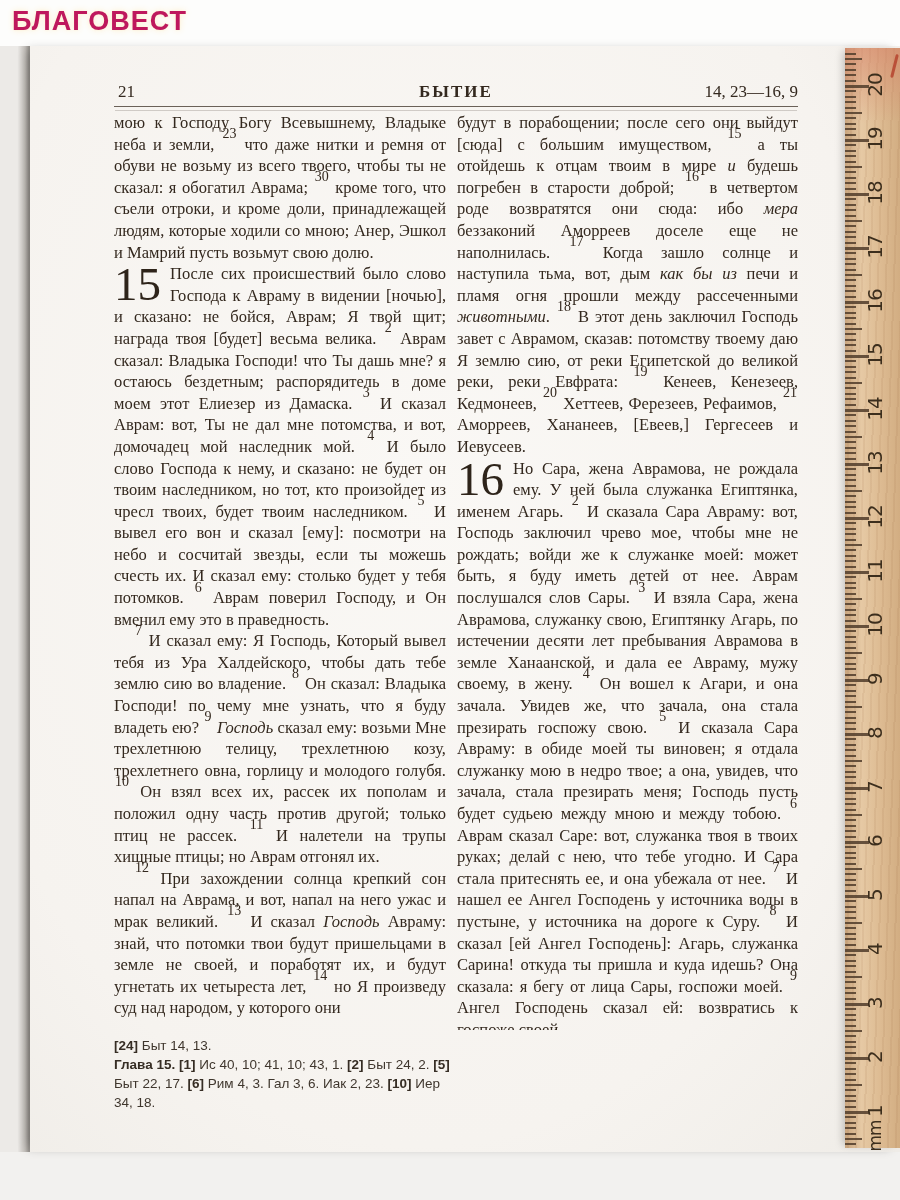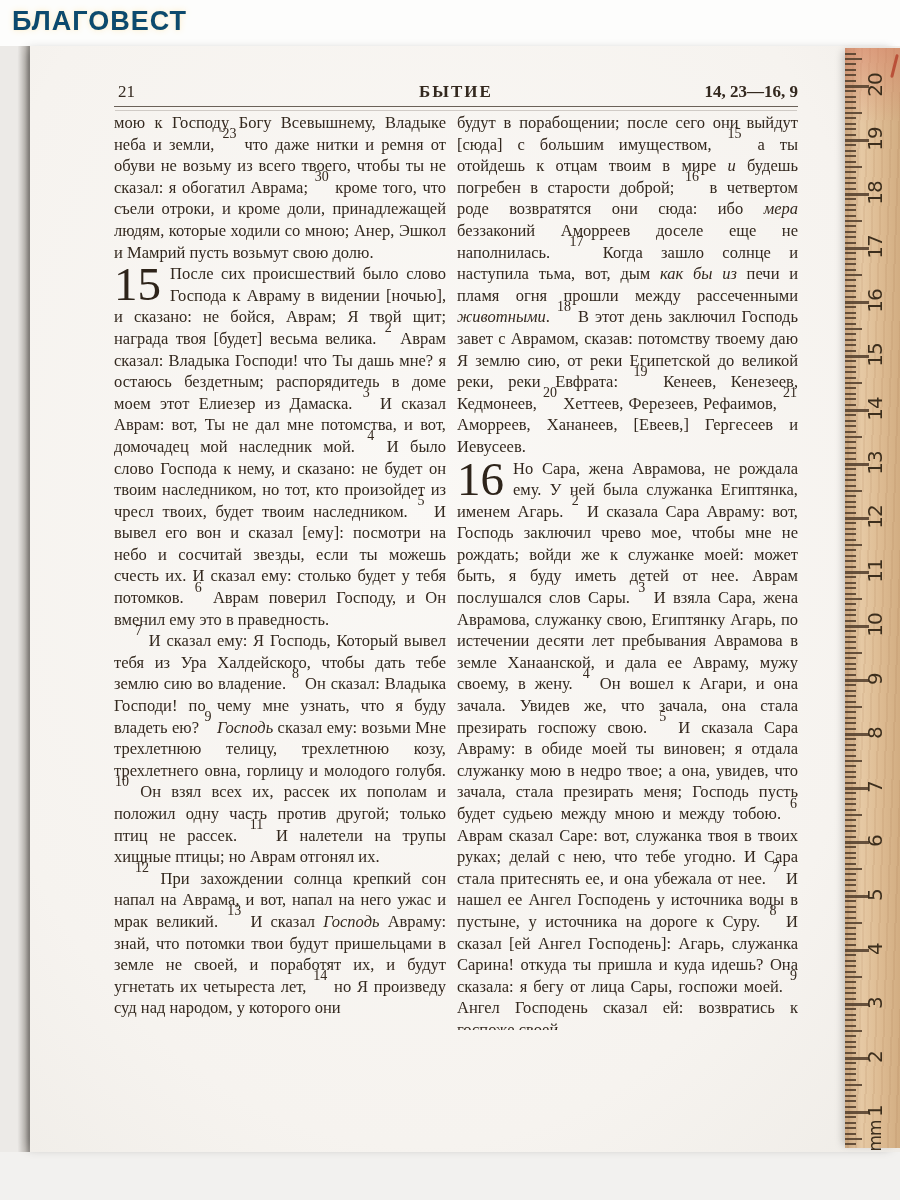--- a/index.html
+++ b/index.html
@@ -8,27 +8,27 @@
   
   .bg-left{position:absolute;left:0;top:46px;width:30px;height:1106px;background:#eceae7;}
   .bg-bottom{position:absolute;left:0;top:1152px;width:900px;height:48px;background:#f2f1ef;}
   .page-edge{position:absolute;left:18px;top:46px;width:16px;height:1106px;
     background:linear-gradient(90deg,#e9e7e4 0%,#c2beb9 45%,#96928d 70%,#d8d5d1 100%);}
   
   .page{position:absolute;left:30px;top:46px;width:870px;height:1106px;
     background:radial-gradient(ellipse at 45% 40%, #faf8f5 0%, #f6f3ef 70%, #efece7 100%);
     box-shadow:-6px 0 10px -4px rgba(0,0,0,.28);color:#33281e;}
   .watermark{position:absolute;left:12px;top:6px;font-family:"Liberation Sans",sans-serif;
-    font-weight:bold;font-size:27px;letter-spacing:1px;color:#0c4a6e;
+    font-weight:bold;font-size:27px;letter-spacing:1px;color:#be185d;
     text-shadow:0 0 6px rgba(255,238,200,.95),0 0 2px rgba(255,244,215,.9);}
   
   .hdr{position:absolute;left:84px;top:36px;width:684px;height:22px;font-size:17px;}
   .hdr .pgnum{position:absolute;left:4px;top:0;}
   .hdr .title{position:absolute;left:0;right:0;text-align:center;top:0;font-weight:bold;letter-spacing:2px;}
-  .hdr .range{position:absolute;right:0;top:0;font-weight:bold;}
+  .hdr .range{position:absolute;right:0;top:0;font-weight:normal;}
   .hdr-rule{position:absolute;left:84px;top:60px;width:684px;height:3px;
     border-top:1.6px solid #6a6158;box-shadow:0 2px 0 -1px rgba(90,80,70,.25);}
   
   .col{position:absolute;top:66px;height:918px;overflow:hidden;text-align:justify;
     font-size:16.5px;line-height:21.6px;}
   #col-left{left:84px;width:332px;}
   #col-right{left:427px;width:341px;}
   .para{margin:0;}
   .para.indent{text-indent:20px;}
   .chapnum{float:left;font-size:47px;line-height:37px;padding:3px 9px 0 0;color:#2e241a;}
@@ -79,20 +79,21 @@
         <div class="para">мою к Господу Богу Всевышнему, Владыке неба и земли, <sup>23</sup> что даже нитки и ремня от обуви не возьму из всего твоего, чтобы ты не сказал: я обогатил Аврама; <sup>30</sup> кроме того, что съели отроки, и кроме доли, принадлежащей людям, которые ходили со мною; Анер, Эшкол и Мамрий пусть возьмут свою долю.</div>
         <div class="para"><span class="chapnum">15</span>После сих происшествий было слово Господа к Авраму в видении [ночью], и сказано: не бойся, Аврам; Я твой щит; награда твоя [будет] весьма велика. <sup>2</sup> Аврам сказал: Владыка Господи! что Ты дашь мне? я остаюсь бездетным; распорядитель в доме моем этот Елиезер из Дамаска. <sup>3</sup> И сказал Аврам: вот, Ты не дал мне потомства, и вот, домочадец мой наследник мой. <sup>4</sup> И было слово Господа к нему, и сказано: не будет он твоим наследником, но тот, кто произойдет из чресл твоих, будет твоим наследником. <sup>5</sup> И вывел его вон и сказал [ему]: посмотри на небо и сосчитай звезды, если ты можешь счесть их. И сказал ему: столько будет у тебя потомков. <sup>6</sup> Аврам поверил Господу, и Он вменил ему это в праведность.</div>
         <div class="para indent"><sup>7</sup> И сказал ему: Я Господь, Который вывел тебя из Ура Халдейского, чтобы дать тебе землю сию во владение. <sup>8</sup> Он сказал: Владыка Господи! по чему мне узнать, что я буду владеть ею? <sup>9</sup> <i>Господь</i> сказал ему: возьми Мне трехлетнюю телицу, трехлетнюю козу, трехлетнего овна, горлицу и молодого голубя. <sup>10</sup> Он взял всех их, рассек их пополам и положил одну часть против другой; только птиц не рассек. <sup>11</sup> И налетели на трупы хищные птицы; но Аврам отгонял их.</div>
         <div class="para indent"><sup>12</sup> При захождении солнца крепкий сон напал на Аврама, и вот, напал на него ужас и мрак великий. <sup>13</sup> И сказал <i>Господь</i> Авраму: знай, что потомки твои будут пришельцами в земле не своей, и поработят их, и будут угнетать их четыреста лет, <sup>14</sup> но Я произведу суд над народом, у которого они</div>
       </div>
     <div class="col" id="col-right">
         <div class="para">будут в порабощении; после сего они выйдут [сюда] с большим имуществом, <sup>15</sup> а ты отойдешь к отцам твоим в мире <i>и</i> будешь погребен в старости доброй; <sup>16</sup> в четвертом роде возвратятся они сюда: ибо <i>мера</i> беззаконий Аморреев доселе еще не наполнилась. <sup>17</sup> Когда зашло солнце и наступила тьма, вот, дым <i>как бы из</i> печи и пламя огня прошли между рассеченными <i>животными</i>. <sup>18</sup> В этот день заключил Господь завет с Аврамом, сказав: потомству твоему даю Я землю сию, от реки Египетской до великой реки, реки Евфрата: <sup>19</sup> Кенеев, Кенезеев, Кедмонеев, <sup>20</sup> Хеттеев, Ферезеев, Рефаимов, <sup>21</sup> Аморреев, Хананеев, [Евеев,] Гергесеев и Иевусеев.</div>
         <div class="para"><span class="chapnum">16</span>Но Сара, жена Аврамова, не рождала ему. У ней была служанка Египтянка, именем Агарь. <sup>2</sup> И сказала Сара Авраму: вот, Господь заключил чрево мое, чтобы мне не рождать; войди же к служанке моей: может быть, я буду иметь детей от нее. Аврам послушался слов Сары. <sup>3</sup> И взяла Сара, жена Аврамова, служанку свою, Египтянку Агарь, по истечении десяти лет пребывания Аврамова в земле Ханаанской, и дала ее Авраму, мужу своему, в жену. <sup>4</sup> Он вошел к Агари, и она зачала. Увидев же, что зачала, она стала презирать госпожу свою. <sup>5</sup> И сказала Сара Авраму: в обиде моей ты виновен; я отдала служанку мою в недро твое; а она, увидев, что зачала, стала презирать меня; Господь пусть будет судьею между мною и между тобою. <sup>6</sup> Аврам сказал Саре: вот, служанка твоя в твоих руках; делай с нею, что тебе угодно. И Сара стала притеснять ее, и она убежала от нее. <sup>7</sup> И нашел ее Ангел Господень у источника воды в пустыне, у источника на дороге к Суру. <sup>8</sup> И сказал [ей Ангел Господень]: Агарь, служанка Сарина! откуда ты пришла и куда идешь? Она сказала: я бегу от лица Сары, госпожи моей. <sup>9</sup> Ангел Господень сказал ей: возвратись к госпоже своей</div>
       </div>
 
+    <div class="fn" id="fn-left"><b>[24]</b> Быт 14, 13.<br><b>Глава 15.</b> <b>[1]</b> Ис 40, 10; 41, 10; 43, 1. <b>[2]</b> Быт 24, 2. <b>[5]</b> Быт 22, 17. <b>[6]</b> Рим 4, 3. Гал 3, 6. Иак 2, 23. <b>[10]</b> Иер 34, 18.</div>
   </div>
 
   <div class="ruler" id="ruler">
     <div class="grain"></div>
     <div class="tint"></div>
     <div class="scratch"></div>
   <div class="tick mm" style="top: 4.6px;"></div>
       <div class="tick half" style="top: 10px;"></div>
       <div class="tick mm" style="top: 15.4px;"></div>
       <div class="tick mm" style="top: 20.8px;"></div>

